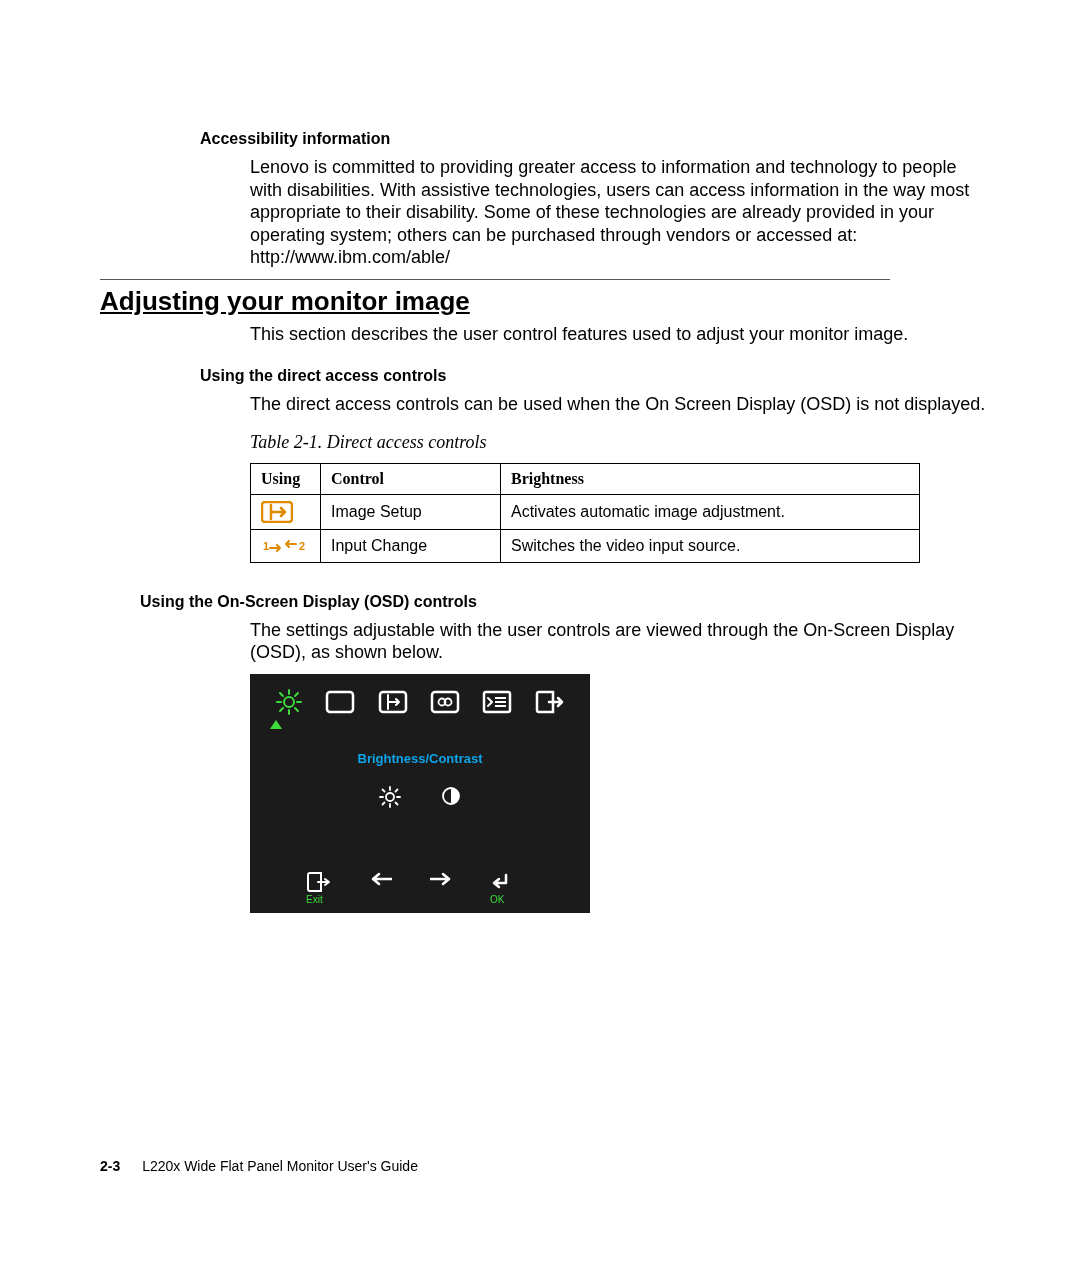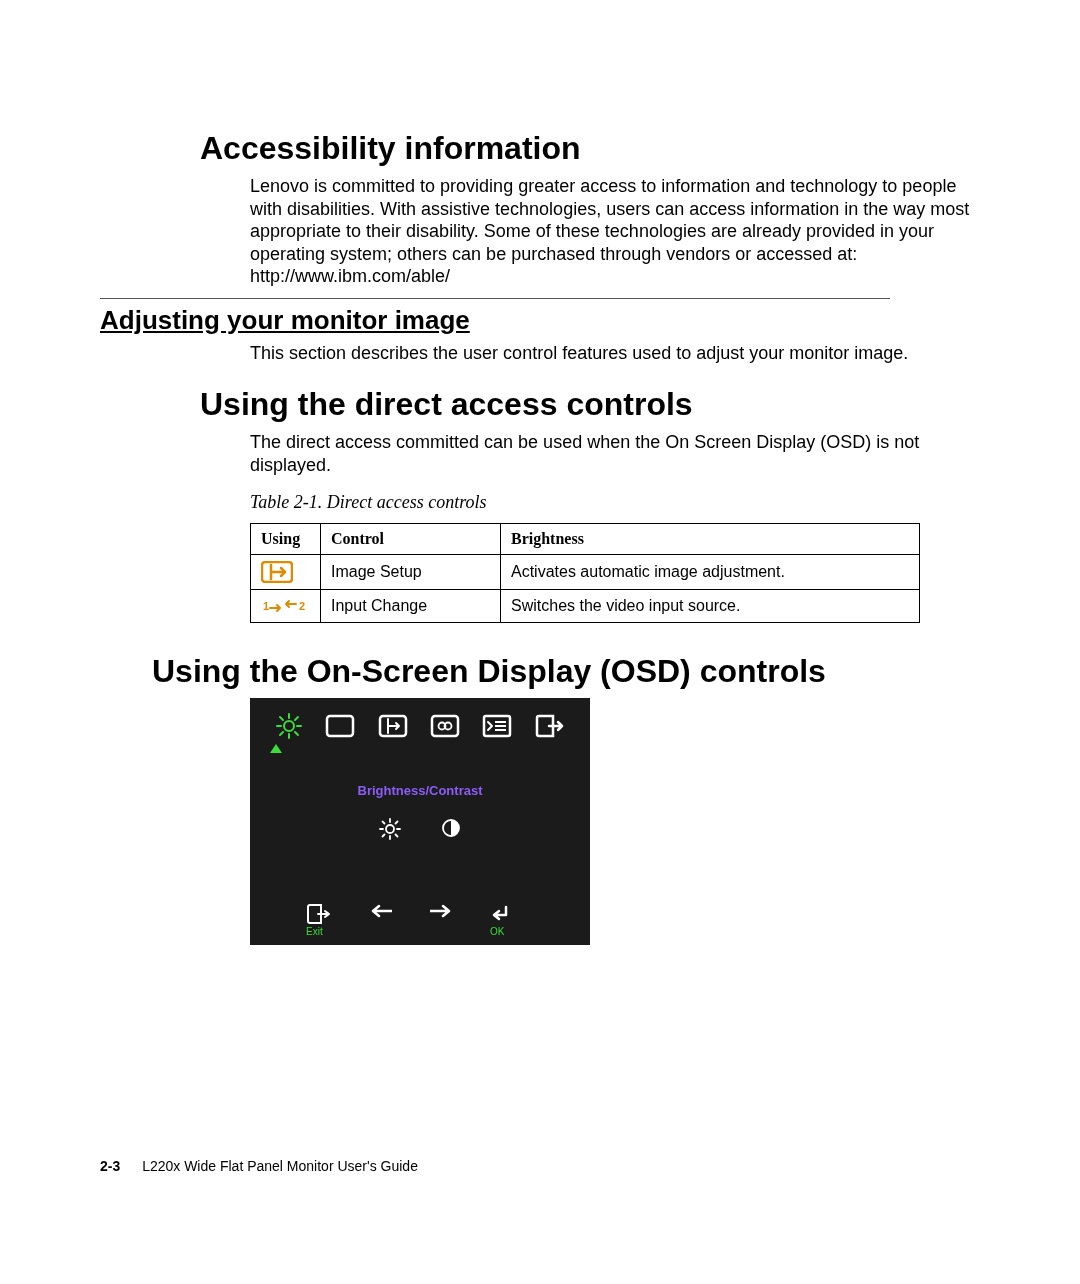--- a/index.html
+++ b/index.html
@@ -1,54 +1,54 @@
 <!DOCTYPE html>
 <html><head>
 <meta charset="utf-8">
 <style>
   * { box-sizing: border-box; margin: 0; padding: 0; }
   html, body { width: 1080px; height: 1284px; background: #fff; font-family: Arial, Helvetica, sans-serif; color: #000; }
   .page { padding: 130px 90px 0 100px; position: relative; height: 100%; }
-  h2.section { font-size: 32px; font-weight: bold; margin-bottom: 8px; }
+  h2.section { font-size: 16px; font-weight: bold; margin-bottom: 8px; }
   h1.chapter { font-size: 26px; font-weight: bold; margin-top: 24px; margin-bottom: 6px; text-decoration: underline; }
   .hr { border-top: 1px solid #555; margin: 2px 0 6px 0; width: 690px; }
   p.body { font-size: 18px; line-height: 1.25; margin-left: 150px; margin-right: 0; margin-bottom: 10px; width: 740px; }
   p.caption { font-style: italic; font-family: "Times New Roman", serif; font-size: 18px; margin-left: 150px; margin-top: 16px; margin-bottom: 10px; }
   table.controls { border-collapse: collapse; margin-left: 150px; width: 670px; }
   table.controls th, table.controls td { border: 1.5px solid #000; padding: 6px 10px; font-size: 16px; text-align: left; vertical-align: middle; }
   table.controls th { font-family: "Times New Roman", serif; font-weight: bold; }
   td.iconcell { text-align: center; width: 70px; }
   td.ctrl { width: 180px; }
   .footer { position: absolute; left: 100px; bottom: 110px; font-size: 14px; }
   .footer .pg { font-weight: bold; margin-right: 18px; }
   
   .osd { margin-left: 150px; width: 340px; background: #1b1b1b; padding: 14px 0 8px 0; }
   .osd-top { display: flex; justify-content: space-around; padding: 0 14px; align-items: center; }
-  .osd-title { text-align: center; color: #8b5cf6; font-size: 13px; font-weight: bold; margin-top: 30px; }
+  .osd-title { text-align: center; color: #0ea5e9; font-size: 13px; font-weight: bold; margin-top: 22px; }
   .osd-mid { display: flex; justify-content: center; gap: 40px; margin-top: 12px; height: 90px; align-items: flex-start; padding-top: 8px; }
   .osd-bot { display: flex; align-items: flex-start; gap: 38px; padding-left: 56px; margin-top: 4px; color: #fff; }
   .osd-bot .lbl { font-size: 10px; color: #3cdc3c; margin-top: 2px; display: block; text-align: left; }
   .arrow { color: #fff; font-size: 18px; }
   .tri-up { width: 0; height: 0; border-left: 6px solid transparent; border-right: 6px solid transparent; border-bottom: 9px solid #3cdc3c; margin-left: 20px; margin-top: 4px; }
   svg { display: block; }
 </style>
 </head>
 <body>
 
 <div class="page">
 
   <h2 class="section" style="margin-left:100px;">Accessibility information</h2>
   <p class="body">Lenovo is committed to providing greater access to information and technology to people with disabilities. With assistive technologies, users can access information in the way most appropriate to their disability. Some of these technologies are already provided in your operating system; others can be purchased through vendors or accessed at: http://www.ibm.com/able/</p>
 
   <div class="hr" style="margin-left:0; width:790px;"></div>
   <h1 class="chapter" style="margin-top:0;">Adjusting your monitor image</h1>
   <p class="body">This section describes the user control features used to adjust your monitor image.</p>
 
   <h2 class="section" style="margin-left:100px; margin-top:22px;">Using the direct access controls</h2>
-  <p class="body">The direct access committed can be used when the On Screen Display (OSD) is not displayed.</p>
+  <p class="body">The direct access controls can be used when the On Screen Display (OSD) is not displayed.</p>
 
   <p class="caption">Table 2-1. Direct access controls</p>
 
   <table class="controls">
     <tbody>
         <tr>
       <th>Using</th>
       <th>Control</th>
       <th>Brightness</th>
     </tr>
@@ -72,21 +72,22 @@
             <path d="M35 8 L25 8 M28 5 L25 8 L28 11"></path>
           </g>
         </svg>
       </td>
       <td class="ctrl">Input Change</td>
       <td>Switches the video input source.</td>
     </tr>
   </tbody>
     </table>
 
-  <h2 class="section" style="margin-left:52px; margin-top:30px;">Using the On-Screen Display (OSD) controls</h2>
+  <h2 class="section" style="margin-left:40px; margin-top:30px;">Using the On-Screen Display (OSD) controls</h2>
+  <p class="body">The settings adjustable with the user controls are viewed through the On-Screen Display (OSD), as shown below.</p>
 
   <div class="osd">
     <div class="osd-top">
       <span>
         <svg width="28" height="28" viewBox="0 0 28 28">
             <circle cx="14" cy="14" r="5" fill="none" stroke="#3cdc3c" stroke-width="2"></circle>
             <g stroke="#3cdc3c" stroke-width="2" stroke-linecap="round">
               <line x1="14" y1="2" x2="14" y2="6"></line>
               <line x1="14" y1="22" x2="14" y2="26"></line>
               <line x1="2" y1="14" x2="6" y2="14"></line>

